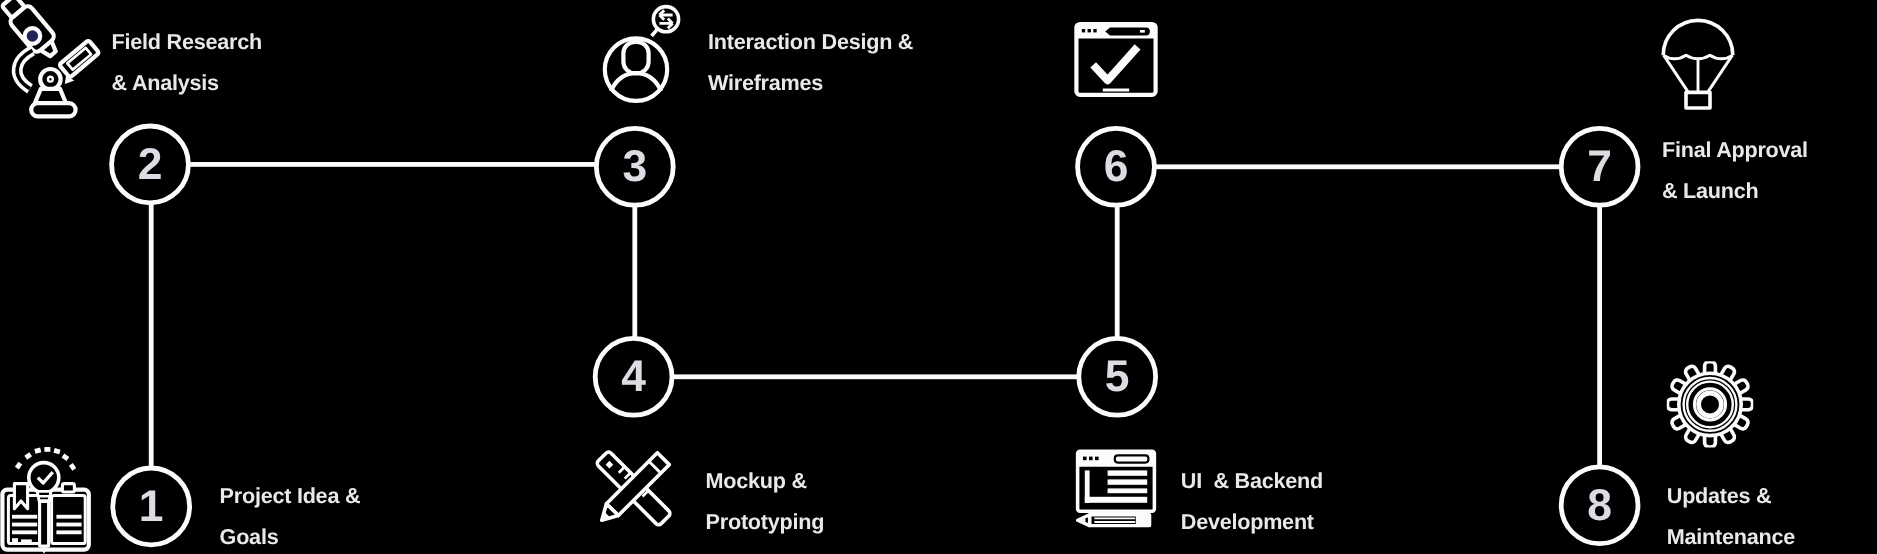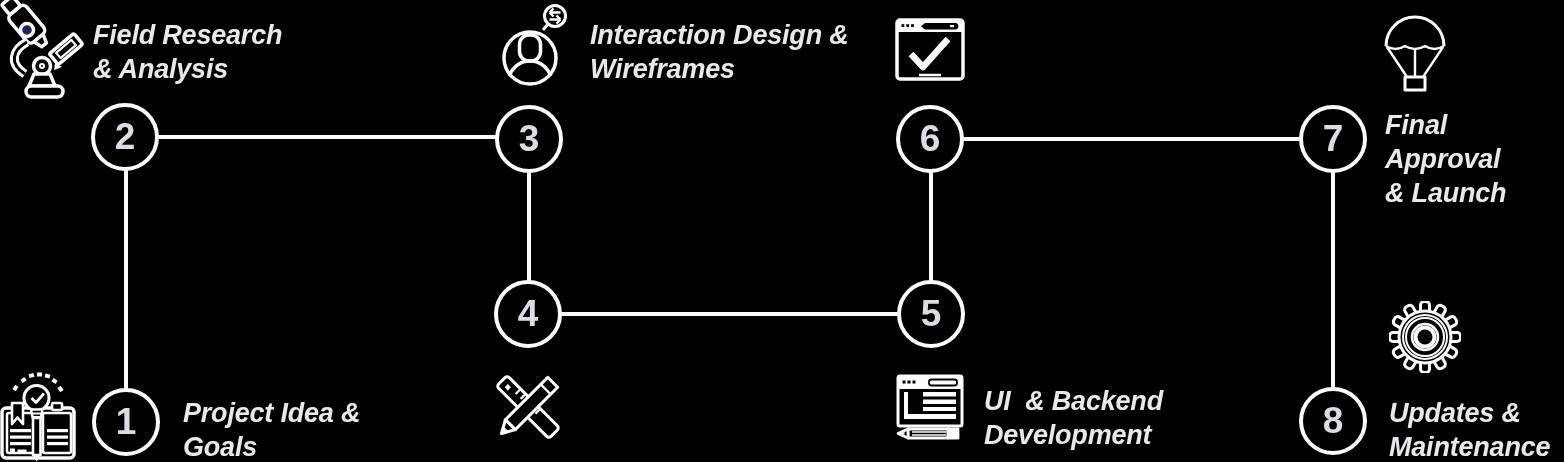--- a/index.html
+++ b/index.html
@@ -19,26 +19,25 @@
     background:#000;
     display:flex;align-items:center;justify-content:center;
     color:#dcdce2;
     font-size:37px;font-weight:bold;
     z-index:3;
   }
   .line{position:absolute;background:#fcfcfd;z-index:1;}
   .step-label{
     position:absolute;
     color:#e9e9ec;
-    font-size:27px;font-weight:bold;
+    font-size:18px;font-weight:bold;
     line-height:34px;
     letter-spacing:-0.2px;
     white-space:pre-wrap;
     z-index:2;
-    font-style:italic;
   }
   .icon{position:absolute;z-index:2;}
 </style>
 </head>
 <body>
 
 <div id="canvas">
 
   <div class="line" style="left:124px;top:170px;width:4px;height:220px;"></div>
   <div class="line" style="left:156px;top:135px;width:342px;height:4px;"></div>
@@ -72,20 +71,22 @@
   <div class="node" style="left:1299px;top:387px;">
       <span>8</span>
     </div>
 
   <div class="step-label" style="left:183px;top:396px;">Project Idea &amp;
 Goals</div>
   <div class="step-label" style="left:93px;top:18px;">Field Research
 &amp; Analysis</div>
   <div class="step-label" style="left:590px;top:18px;">Interaction Design &amp;
 Wireframes</div>
+  <div class="step-label" style="left:588px;top:384px;">Mockup &amp;
+Prototyping</div>
   <div class="step-label" style="left:984px;top:384px;">UI  &amp; Backend
 Development</div>
   <div class="step-label" style="left:1385px;top:108px;">Final Approval
 &amp; Launch</div>
   <div class="step-label" style="left:1389px;top:396px;">Updates &amp;
 Maintenance</div>
 
   <svg class="icon" style="left:0px;top:0px;" width="90" height="100" viewBox="0 0 90 100">
     <g fill="none" stroke="#fcfcfd" stroke-width="3.5" stroke-linejoin="round">
       <g transform="rotate(-40 30 28)">

